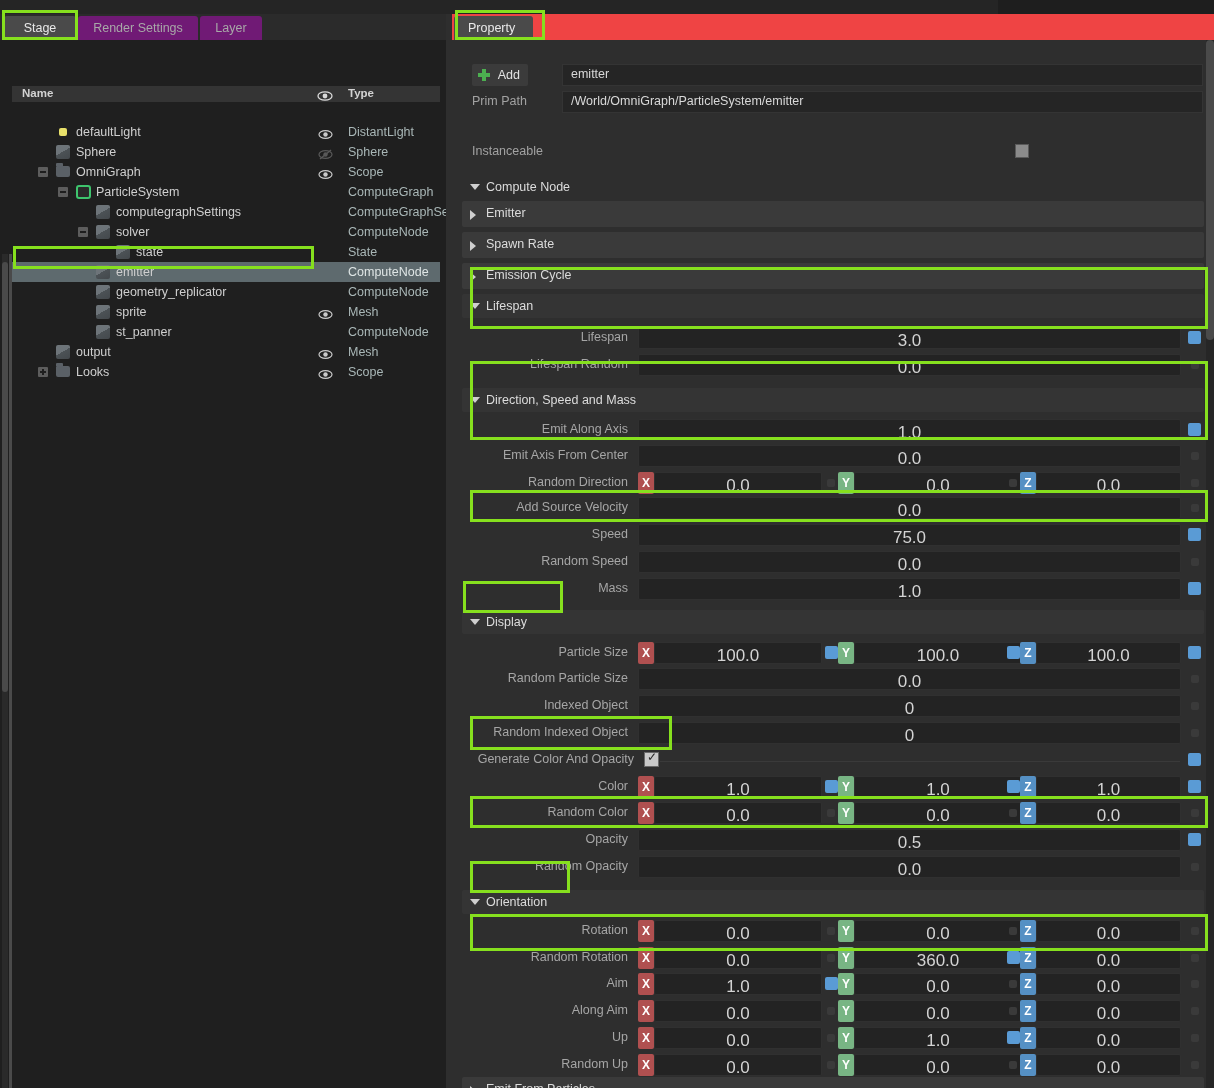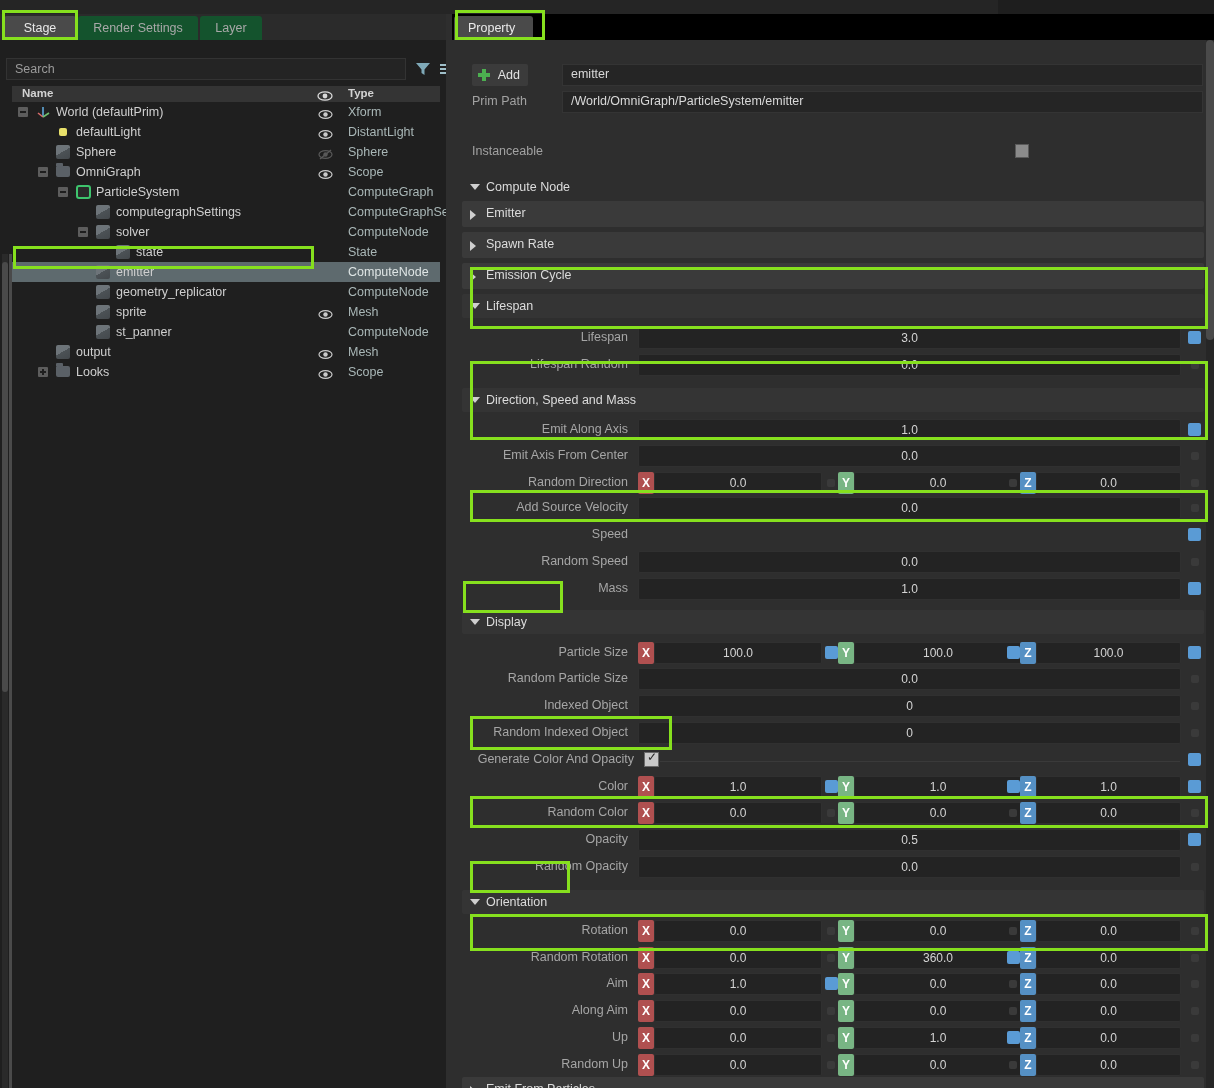--- a/index.html
+++ b/index.html
@@ -28,21 +28,21 @@
 
   
   #stage-panel{
     position:absolute; left:0; top:14px; width:452px; height:1074px;
     background:#1f1f1f;
   }
   .tabbar{ position:absolute; left:0; top:0; height:26px; width:100%; background:#2b2b2b; }
   .tab{
     position:absolute; top:2px; height:24px; line-height:24px;
     padding:0 14px; font-size:12.5px; color:#a8a8a8;
-    background:#14532d; border-radius:3px 3px 0 0;
+    background:#701a75; border-radius:3px 3px 0 0;
   }
   .tab.active{ background:#4a4a4a; color:#e9e9e9; }
 
   .greenbox{ position:absolute; border:3px solid #86e01e; pointer-events:none; z-index:40; }
 
   #search-row{ position:absolute; left:6px; top:44px; width:440px; height:22px; }
   #search-input{
     position:absolute; left:0; top:0; width:400px; height:22px;
     background:#242424; border:1px solid #333; color:#9b9b9b;
     font-size:12.5px; padding:0 8px; line-height:20px;
@@ -83,21 +83,21 @@
   #left-scroll-thumb{ position:absolute; left:2px; top:248px; width:6px; height:430px; background:#4a4a4a; border-radius:3px;}
   #left-vsep{ position:absolute; left:9px; top:240px; width:3px; height:848px; background:#4a4a4a;}
 
   #stage-right-edge{ position:absolute; left:446px; top:14px; width:6px; height:1074px; background:#2e2e2e; }
 
   
   #prop-panel{
     position:absolute; left:452px; top:14px; width:762px; height:1074px;
     background:#2b2b2b;
   }
-  #prop-tabbar{ position:absolute; left:0; top:0; width:762px; height:26px; background:#000000;}
+  #prop-tabbar{ position:absolute; left:0; top:0; width:762px; height:26px; background:#ef4444;}
   #prop-tab{
     position:absolute; left:2px; top:2px; height:24px; line-height:24px;
     padding:0 18px 0 14px; font-size:12.5px; color:#e9e9e9; background:#4a4a4a;
     border-radius:3px 3px 0 0;
   }
   #prop-body{ position:absolute; left:0; top:26px; width:762px; height:1048px; background:#2e2e2e; }
 
   #add-btn{
     position:absolute; left:20px; top:24px; width:56px; height:22px;
     background:#3b3b3b; border-radius:2px; color:#e2e2e2; font-size:12.5px;
@@ -136,21 +136,21 @@
   .prow .lbl{
     position:absolute; left:0; top:5px; width:166px; text-align:right;
     font-size:12.5px; color:#a6a6a6; white-space:nowrap;
   }
   .fld{
     position:absolute; top:2px; height:22px; background:#232323;
     border:1px solid #303030; border-radius:2px;
   }
   .fld .v{
     position:absolute; left:0; right:0; top:3px; text-align:center;
-    font-size:12px; color:#d4d4d4;
+    font-size:17px; color:#d4d4d4;
   }
   .fld.wide{ left:176px; width:543px; }
   .axis{
     position:absolute; top:2px; width:16px;height:22px; border-radius:2px;
     font-size:12px; font-weight:bold; color:#ffffff; text-align:center; line-height:22px;
   }
   .axis.x{ background:#b05050; }
   .axis.y{ background:#78b584; }
   .axis.z{ background:#5590c4; }
   .chg{ position:absolute; top:6px; width:13px;height:13px; background:#5a9bd5; border-radius:2px; }
@@ -189,65 +189,33 @@
       <span>Stage</span>
     </div>
     <div class="tab" style="left:78px; width:120px; text-align:center; padding:0;">
       <span>Render Settings</span>
     </div>
     <div class="tab" style="left:200px; width:62px; text-align:center; padding:0;">
       <span>Layer</span>
     </div>
   </div>
 
-  <div id="search-row">
-    <div id="search-input">
-      <span>Search</span>
-    </div>
-    <div class="ibtn" style="left:408px;">
-      <svg width="18" height="18" viewBox="0 0 18 18">
-          <polygon points="2,3 16,3 10.5,9.5 10.5,15 7.5,13 7.5,9.5" fill="#7fa9b8"></polygon>
-        </svg>
-    </div>
-    <div class="ibtn" style="left:432px;">
-      <svg width="18" height="18" viewBox="0 0 18 18">
-        <rect x="2" y="4" width="14" height="2" fill="#9fbfc9"></rect>
-        <rect x="2" y="8" width="14" height="2" fill="#9fbfc9"></rect>
-        <rect x="2" y="12" width="14" height="2" fill="#9fbfc9"></rect>
-      </svg>
-    </div>
-  </div>
 
   <div id="treehead">
     <div class="c-name">Name</div>
     <div class="c-eye">
       <svg width="16" height="12" viewBox="0 0 16 12">
           <ellipse cx="8" cy="6" rx="7" ry="4.2" fill="none" stroke="#d8d8d8" stroke-width="1.3"></ellipse>
           <circle cx="8" cy="6" r="2.4" fill="#d8d8d8"></circle>
         </svg>
     </div>
     <div class="c-type">Type</div>
   </div>
 
   <div id="tree">
-      <div class="trow" style="top: 0px;">
-        <span class="exp" style="left:6px"></span>
-        <span class="axisicon" style="left:24px"><svg width="15" height="15" viewBox="0 0 15 15">
-            <line x1="7" y1="13" x2="7" y2="3" stroke="#5fa7d8" stroke-width="1.6"></line>
-            <line x1="7" y1="13" x2="2" y2="9" stroke="#d86b6b" stroke-width="1.6"></line>
-            <line x1="7" y1="13" x2="13" y2="9" stroke="#6fc06f" stroke-width="1.6"></line>
-          </svg></span>
-        <span class="tw-name" style="left:44px">World (defaultPrim)</span>
-        <span class="eye"><svg width="15" height="11" viewBox="0 0 15 11">
-            <ellipse cx="7.5" cy="5.5" rx="6.5" ry="3.9" fill="none" stroke="#c9c9c9" stroke-width="1.2"></ellipse>
-            <circle cx="7.5" cy="5.5" r="2.2" fill="#c9c9c9"></circle>
-          </svg></span>
-        <span class="typecell"></span>
-        <span class="tw-type">Xform</span>
-      </div>
       <div class="trow" style="top: 20px;">
         <span class="lightbulb" style="left:44px">
           <i></i>
         </span>
         <span class="tw-name" style="left:64px">defaultLight</span>
         <span class="eye"><svg width="15" height="11" viewBox="0 0 15 11">
             <ellipse cx="7.5" cy="5.5" rx="6.5" ry="3.9" fill="none" stroke="#c9c9c9" stroke-width="1.2"></ellipse>
             <circle cx="7.5" cy="5.5" r="2.2" fill="#c9c9c9"></circle>
           </svg></span>
         <span class="typecell"></span>
@@ -458,20 +426,23 @@
     </div>
     <div class="prow" style="top:455px;">
       <div class="lbl">Add Source Velocity</div>
       <div class="fld wide">
         <span class="v">0.0</span>
       </div>
       <span class="chg off" style="left:729px;"></span>
     </div>
     <div class="prow" style="top:482px;">
       <div class="lbl">Speed</div>
+      <div class="fld wide">
+        <span class="v">75.0</span>
+      </div>
       <span class="chg" style="left:726px;"></span>
     </div>
     <div class="prow" style="top:509px;">
       <div class="lbl">Random Speed</div>
       <div class="fld wide">
         <span class="v">0.0</span>
       </div>
       <span class="chg off" style="left:729px;"></span>
     </div>
     <div class="prow" style="top:536px;">

